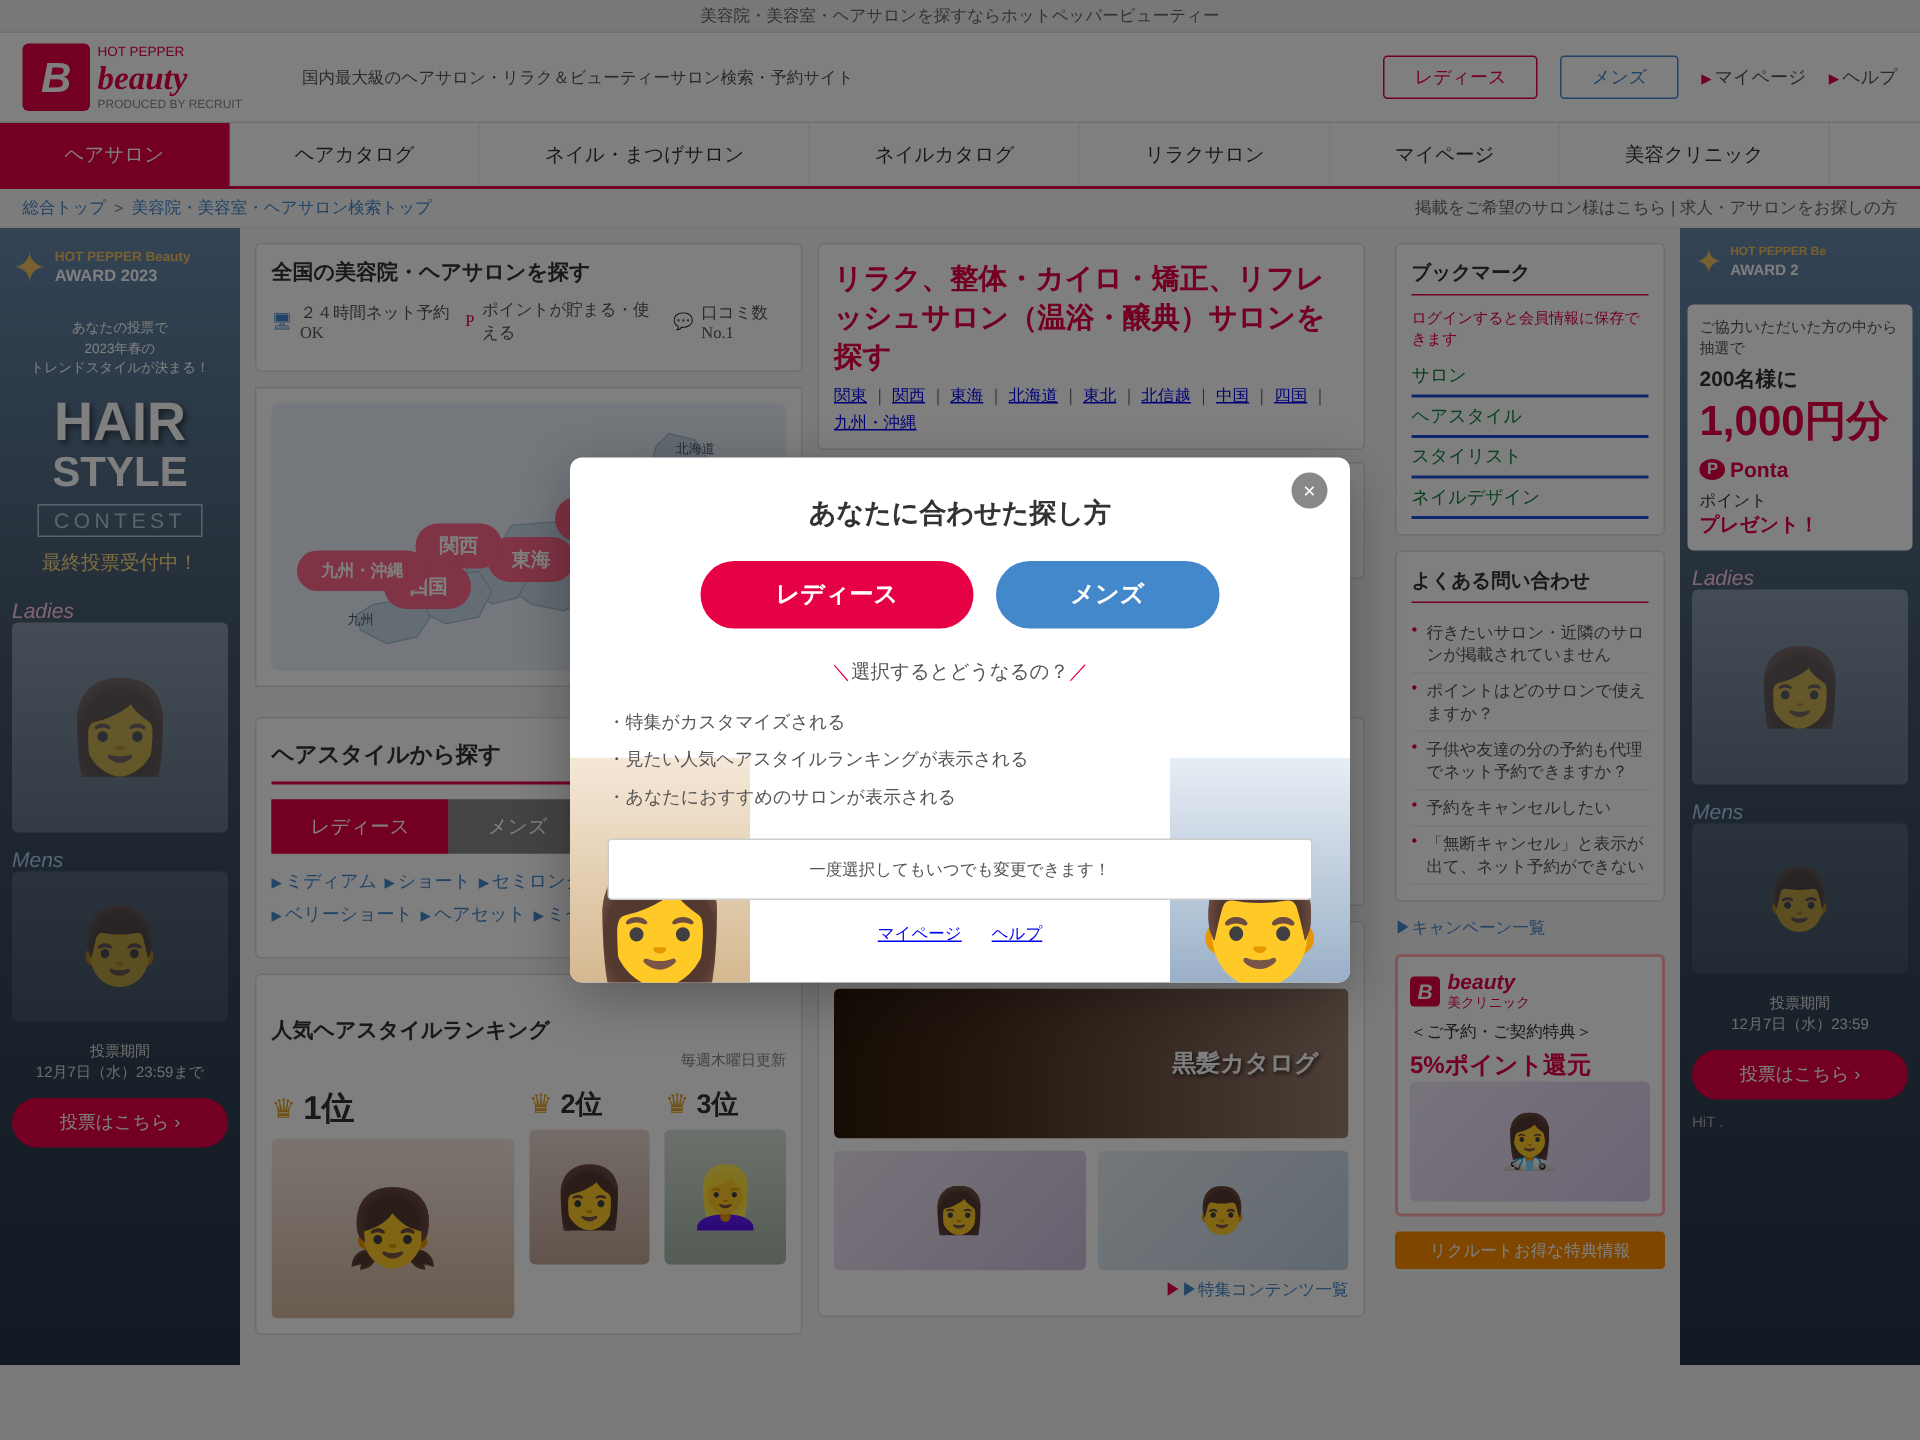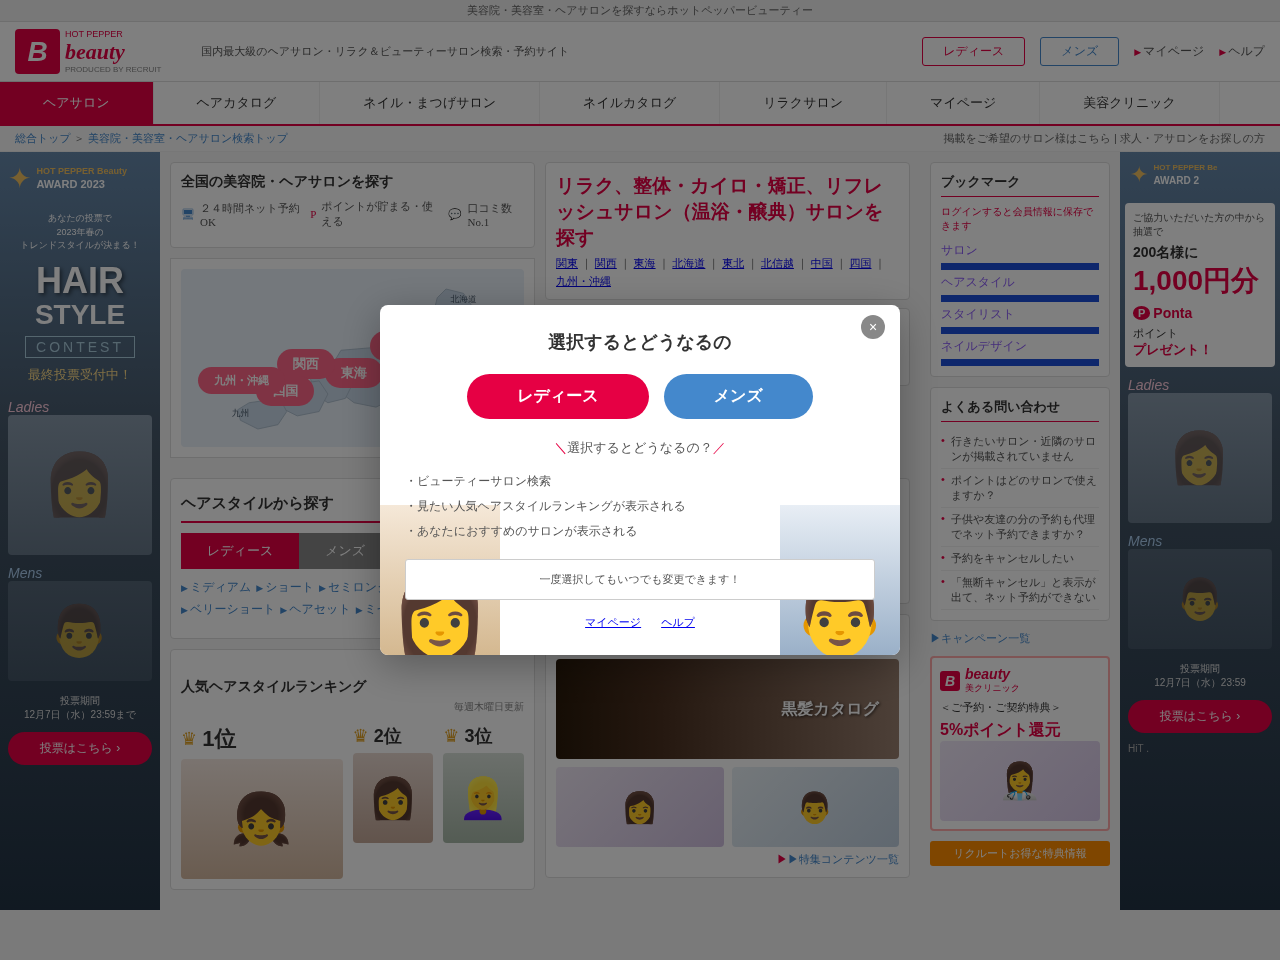--- a/index.html
+++ b/index.html
@@ -116,21 +116,21 @@
     .selection-grid { display: grid; grid-template-columns: 1fr 1fr; gap: 8px; }
     .selection-card { background: #f5f5f5; border-radius: 4px; overflow: hidden; height: 80px; display: flex; align-items: center; justify-content: center; position: relative; }
     .tokushu-btn { color: #4488cc; font-size: 11px; text-align: right; margin-top: 5px; cursor: pointer; }
     .tokushu-btn::before { content: '▶'; color: #e60044; }
 
     
     .right-sidebar { width: 200px; min-width: 200px; padding: 10px; }
     .sidebar-box { background: white; border: 1px solid #ddd; border-radius: 4px; padding: 10px; margin-bottom: 10px; }
     .sidebar-box-title { font-size: 13px; font-weight: bold; color: #333; border-bottom: 1px solid #e60044; padding-bottom: 5px; margin-bottom: 8px; }
     .sidebar-links { list-style: none; }
-    .sidebar-links li { padding: 4px 0; border-bottom: 7px solid #1d4ed8; font-size: 12px; color: #8b5cf6; }
+    .sidebar-links li { padding: 4px 0; border-bottom: 2px solid #1d4ed8; font-size: 12px; color: #15803d; }
     .bookmark-note { font-size: 10px; color: #e60044; margin-bottom: 5px; }
     .faq-links { list-style: none; }
     .faq-links li { padding: 4px 0; border-bottom: 1px solid #f0f0f0; font-size: 11px; color: #555; padding-left: 10px; position: relative; }
     .faq-links li::before { content: '•'; position: absolute; left: 0; color: #e60044; }
 
     
     .right-banner { width: 160px; min-width: 160px; background: linear-gradient(180deg, #6688aa 0%, #445566 40%, #223344 100%); position: relative; }
     .right-award { padding: 10px; display: flex; align-items: center; gap: 5px; }
     .right-award-text { color: white; font-size: 7px; line-height: 1.3; }
     .right-content-box { background: white; margin: 5px; padding: 8px; border-radius: 4px; font-size: 10px; }
@@ -540,28 +540,28 @@
 
     <div style="padding:5px 8px;font-size:10px;color:#aaa;">HiT .</div>
   </div>
 
 </div>
 
 <div class="modal-overlay">
   <div class="modal-box">
     <button class="close-btn">×</button>
     <div class="modal-content-inner">
-      <div class="modal-title">選択するとどうなるの</div>
+      <div class="modal-title">あなたに合わせた探し方</div>
       <div class="modal-gender-btns">
         <button class="modal-ladies-btn">レディース</button>
         <button class="modal-mens-btn">メンズ</button>
       </div>
       <div class="modal-section-title">選択するとどうなるの？</div>
       <div class="modal-features">
-        <div class="modal-feature-item">ビューティーサロン検索</div>
+        <div class="modal-feature-item">特集がカスタマイズされる</div>
         <div class="modal-feature-item">見たい人気ヘアスタイルランキングが表示される</div>
         <div class="modal-feature-item">あなたにおすすめのサロンが表示される</div>
       </div>
       <div class="modal-change-note">一度選択してもいつでも変更できます！</div>
       <div class="modal-bottom-links">
         <a href="#">マイページ</a>
         <a href="#">ヘルプ</a>
       </div>
     </div>
 

